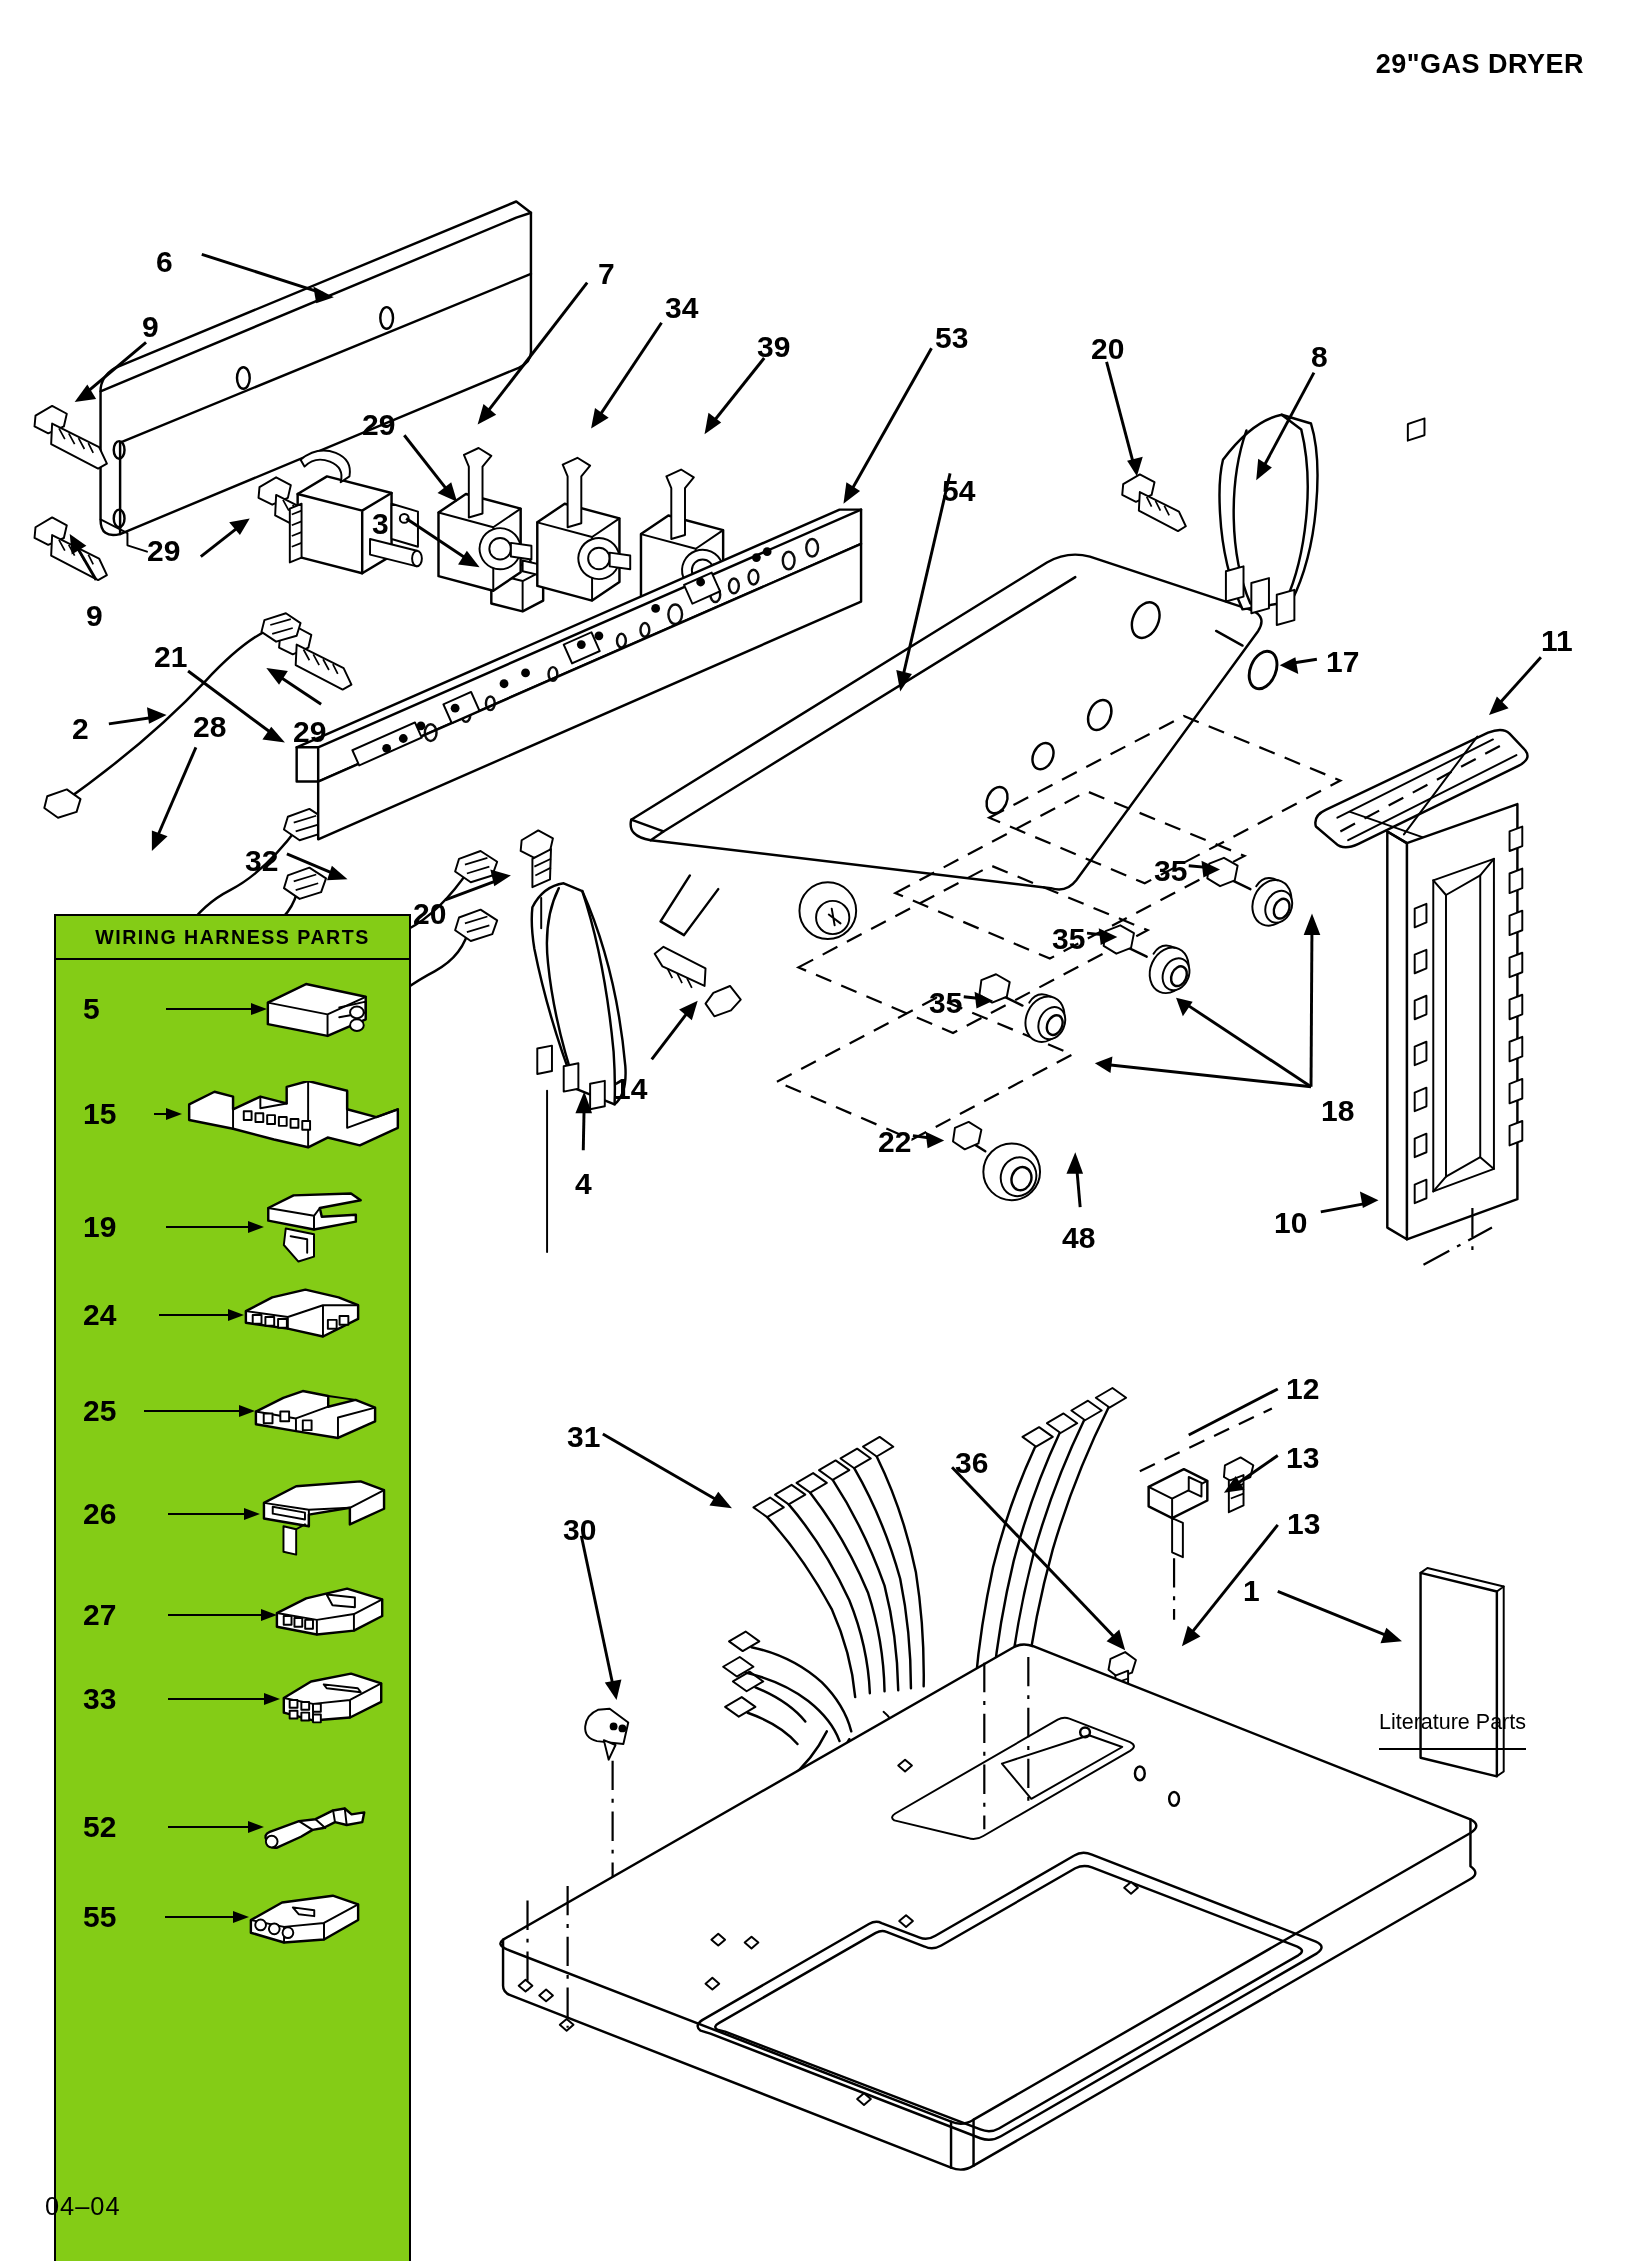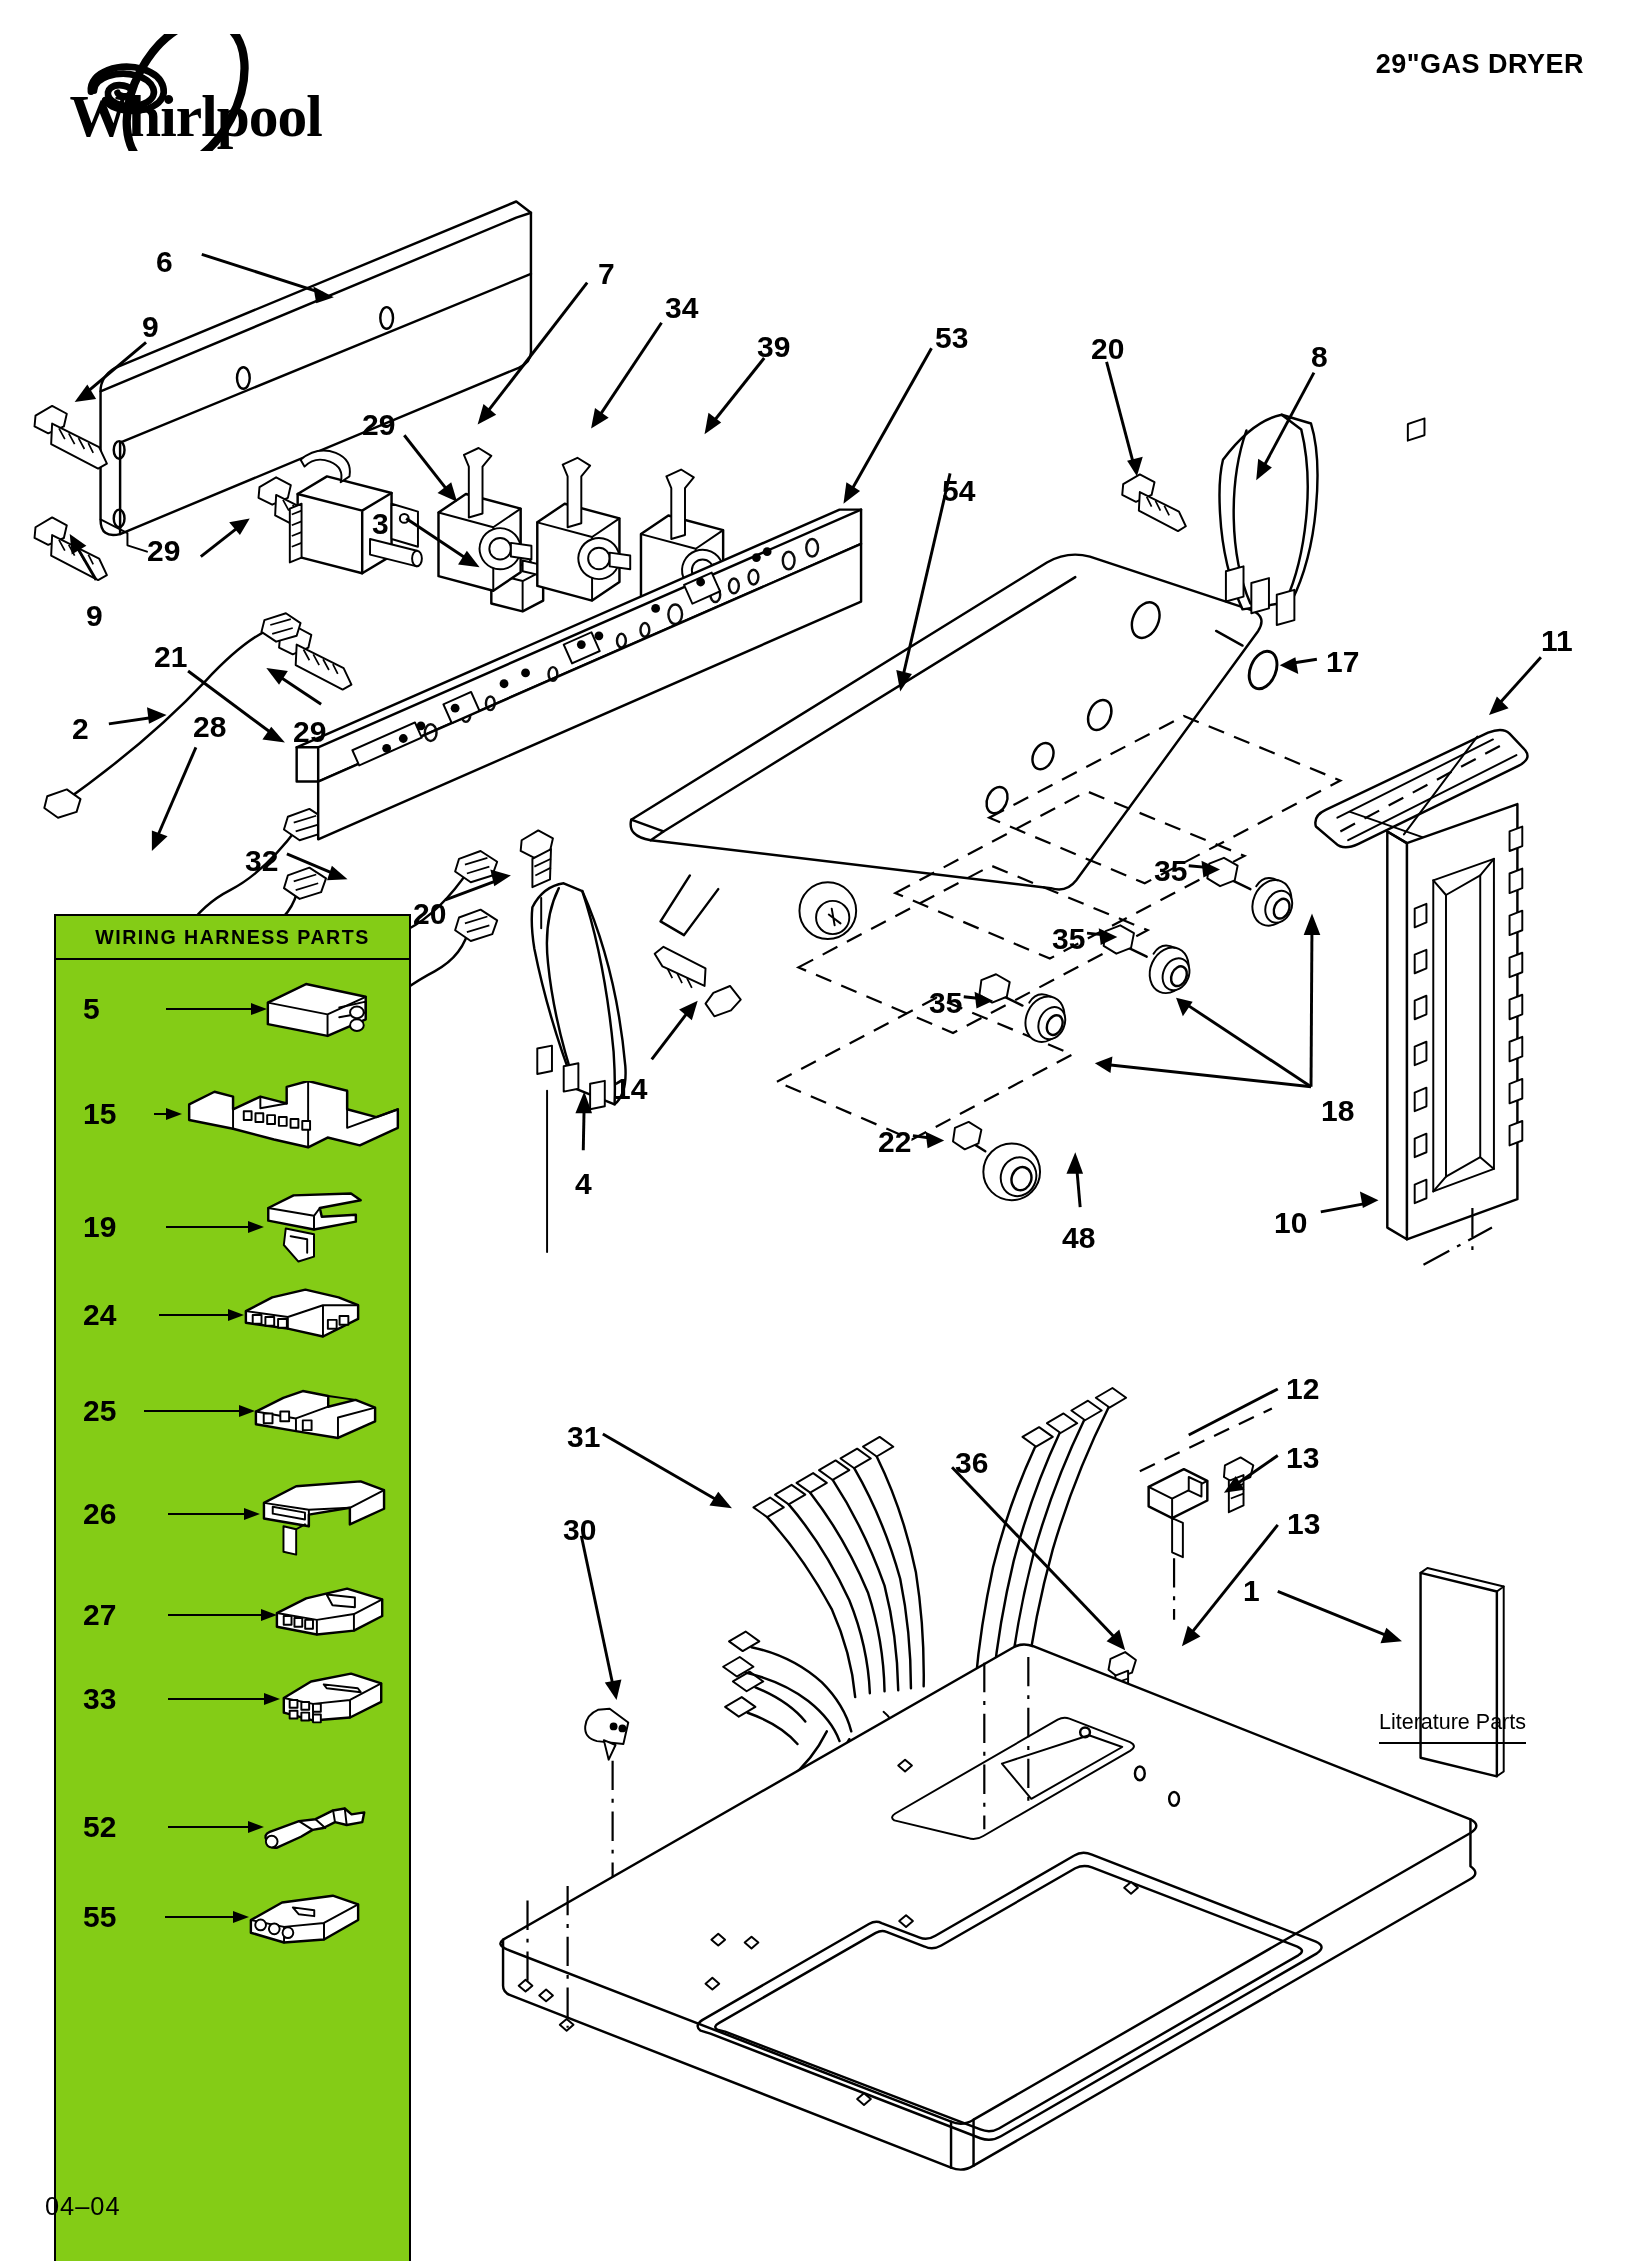--- a/index.html
+++ b/index.html
@@ -95,21 +95,21 @@
     position:absolute;
     transform:translateY(-50%);
   }
   
   #literature-label{
     position:absolute;
     left:1379px; top:1710px;
     font-size:21.5px;
     white-space:nowrap;
     border-bottom:2.4px solid #000;
-    padding-bottom:7px;
+    padding-bottom:13px;
   }
   
   #art{
     position:absolute;
     left:0;top:0;
     width:1638px;height:2261px;
     pointer-events:none;
   }
   svg{display:block;}
   .ln{fill:none;stroke:#000;stroke-width:5;stroke-linejoin:round;stroke-linecap:round;}
@@ -120,34 +120,20 @@
   .wht{fill:#fff;stroke:#000;stroke-width:5;stroke-linejoin:round;}
   .wht2{fill:#fff;stroke:#000;stroke-width:4;stroke-linejoin:round;}
   .blk{fill:#000;stroke:none;}
   .arrowline{stroke:#000;stroke-width:6;fill:none;}
 </style>
 </head>
 <body>
 
 <div id="sheet">
 
-  <div id="brand-logo">
-    <svg viewBox="0 0 620 240" width="303" height="117" aria-label="Whirlpool logo">
-
-      <ellipse cx="300" cy="125" rx="165" ry="105" transform="rotate(-62 300 125)" fill="none" stroke="#000" stroke-width="17"></ellipse>
-
-      <g transform="translate(112,108) scale(1.05)">
-        <path d="M0 8 C0 -18 46 -32 82 -22 C118 -12 128 16 104 30 C80 44 40 38 30 22
-                 C20 6 38 -6 58 -2 C74 1 78 12 68 17 C60 21 48 18 46 12" fill="none" stroke="#000" stroke-width="13" stroke-linecap="round"></path>
-        <path d="M-6 10 C-10 -30 52 -48 96 -34 C140 -20 150 20 116 38 C86 54 34 48 22 26" fill="none" stroke="#000" stroke-width="13" stroke-linecap="round"></path>
-      </g>
-
-      <text x="62" y="210" font-family="Liberation Serif, serif" font-size="122" font-weight="bold" fill="#000" letter-spacing="-2">Whirlpool</text>
-    </svg>
-  </div>
 
   <div id="model-title">29"GAS DRYER</div>
 
   <svg id="art" viewBox="0 0 3348 4623">
 
     <g>
       <path class="wht" d="M205,875 L205,800 Q205,770 235,752 L1055,412 L1085,435 L1085,720 Q1085,740 1060,752 L245,1092 Q205,1102 205,1062 Z"></path>
       <path class="ln" d="M205,800 L1055,445 L1085,435"></path>
       <path class="ln" d="M245,1092 L245,905 L1085,560"></path>
       <ellipse cx="497" cy="773" rx="13" ry="22" fill="none" stroke="#000" stroke-width="5"></ellipse>

